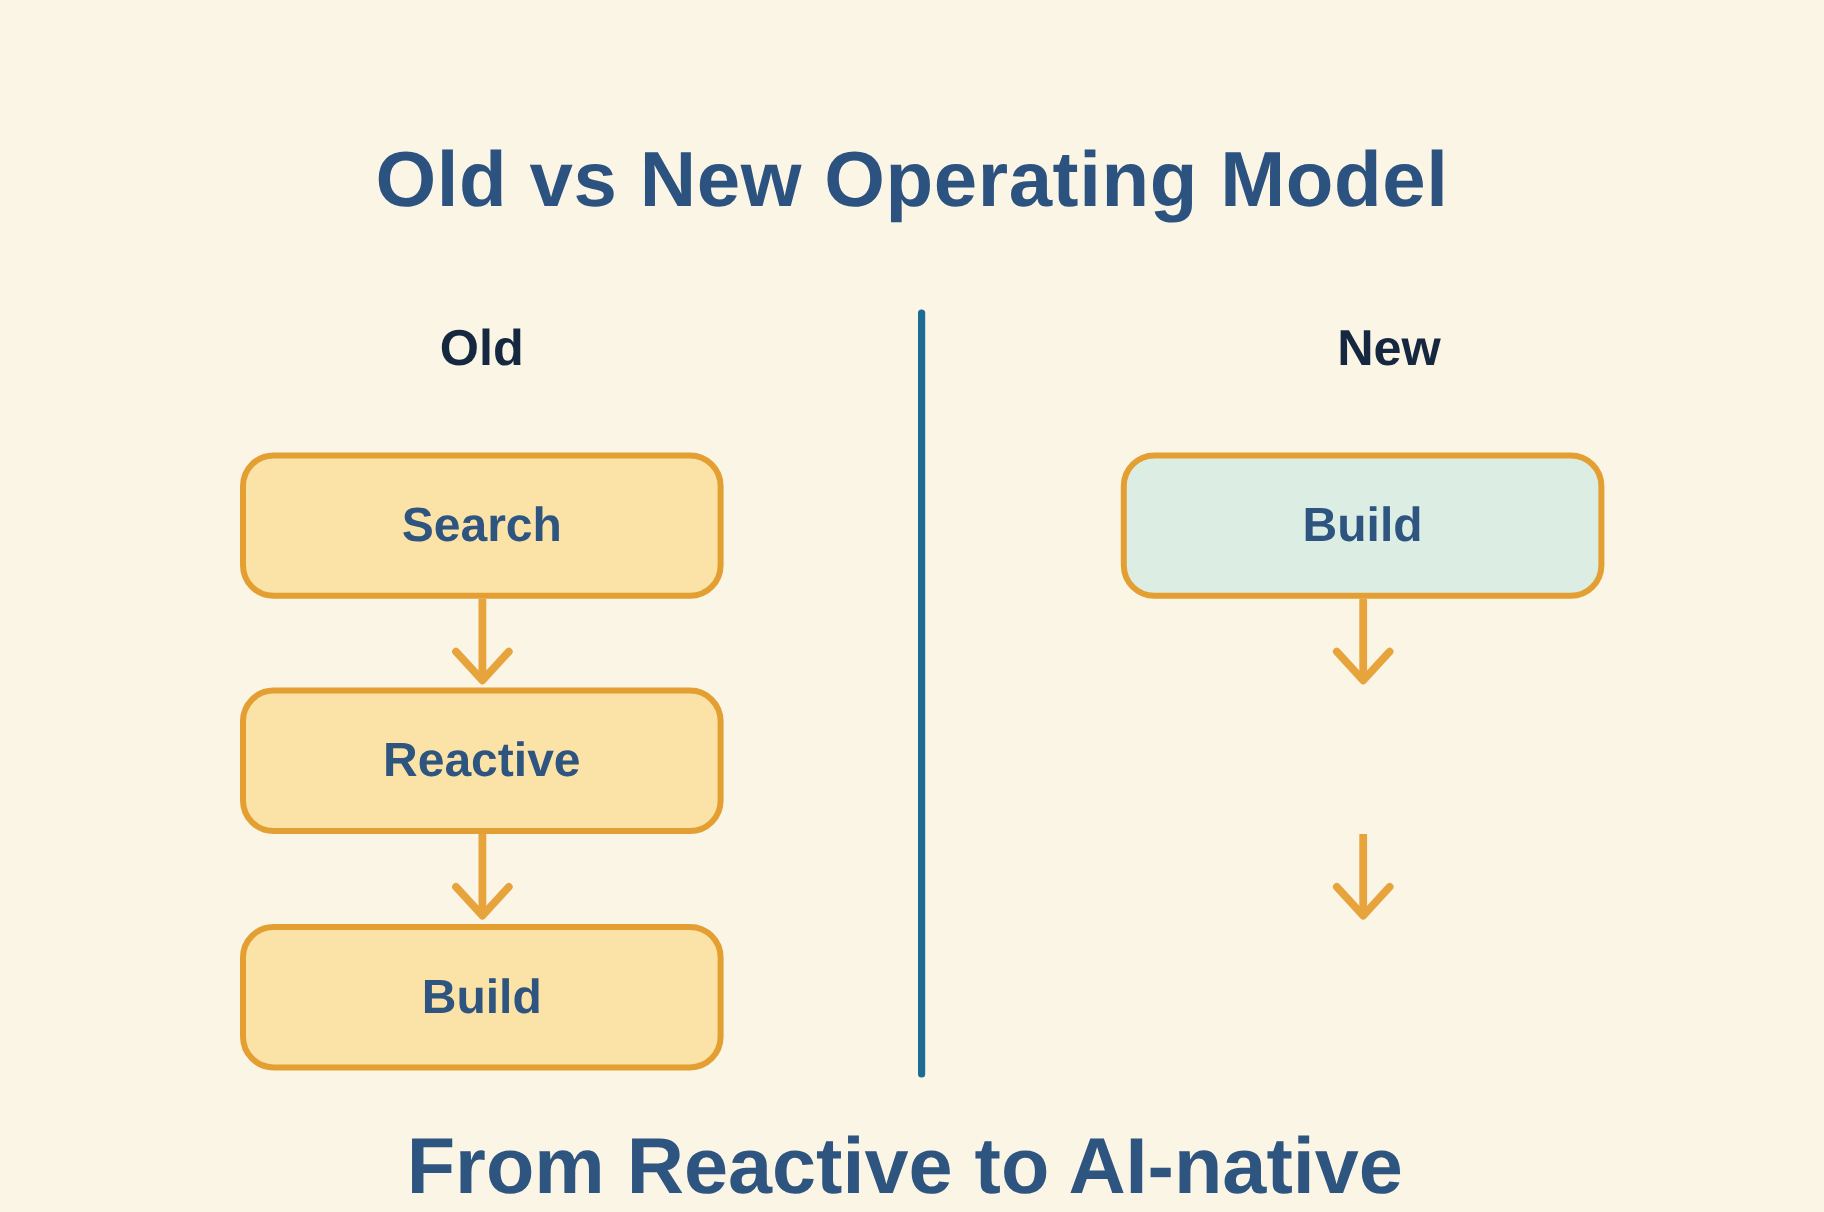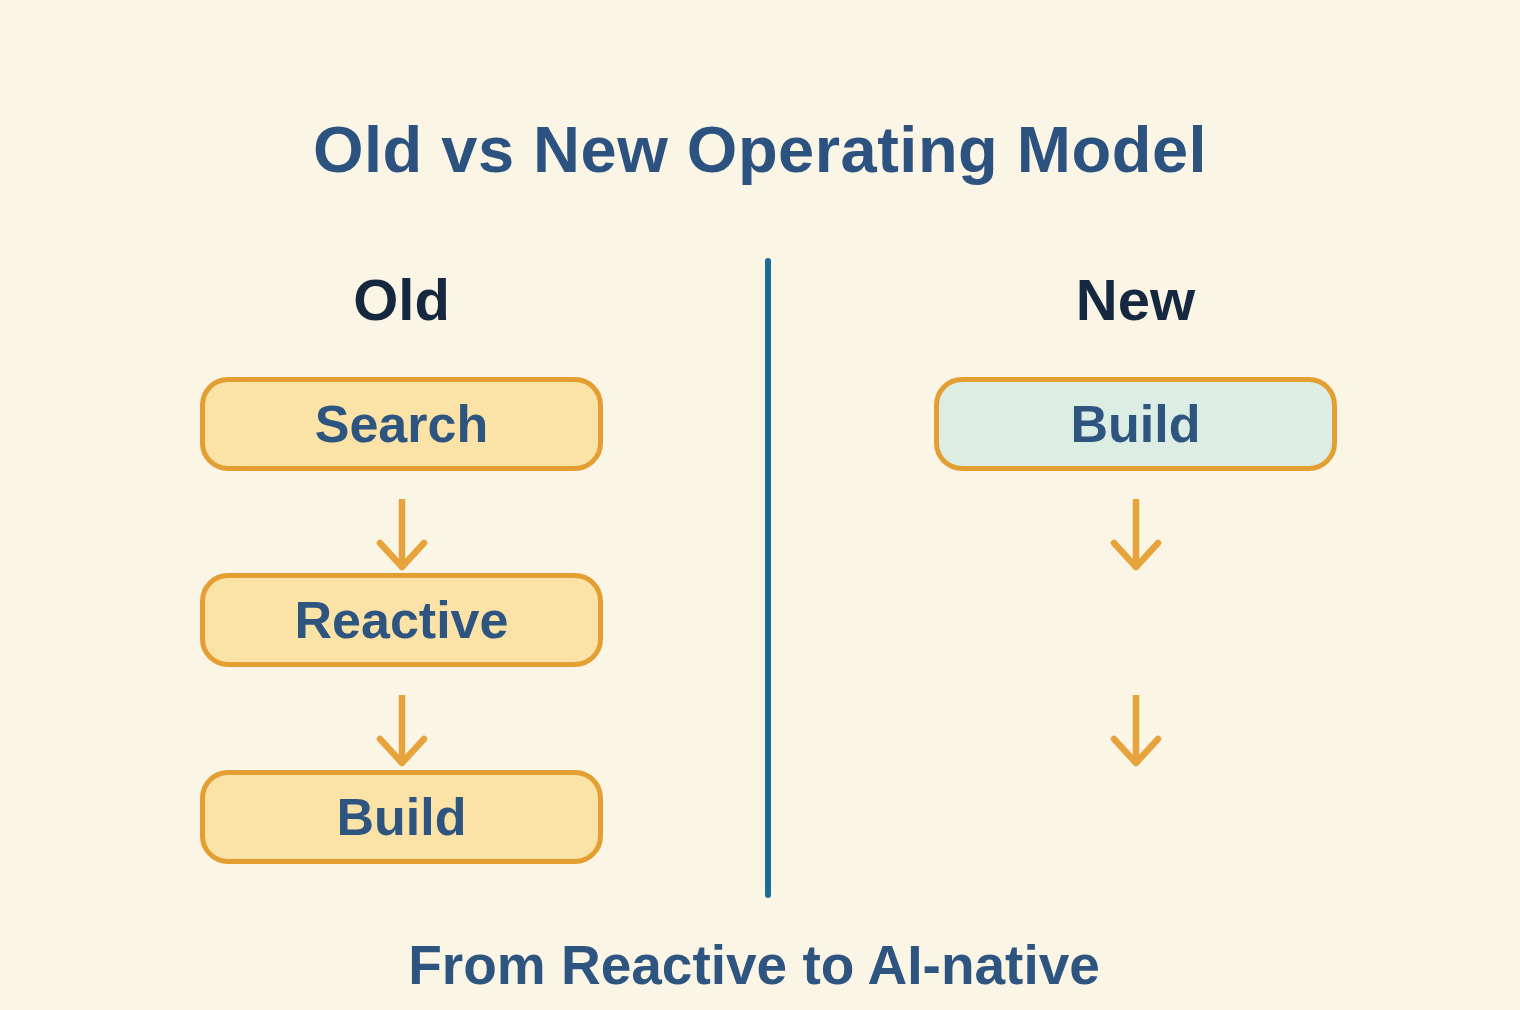--- a/index.html
+++ b/index.html
@@ -34,45 +34,45 @@
     font-size:65px;
     font-weight:bold;
     letter-spacing:0.5px;
     color:var(--title);
   }
   .col-header{
     position:absolute;
     top:226px;
     width:403px;
     text-align:center;
-    font-size:58px;
+    font-size:42px;
     font-weight:bold;
     color:var(--header);
   }
   .col-header.left{ left:200px; }
-  .col-header.right{ left:934px;text-align:center; }
+  .col-header.right{ left:956px;text-align:center; }
   .divider{
     position:absolute;
     left:765px;
     top:218px;
     width:6px;
     height:640px;
     border-radius:3px;
     background:var(--divider);
   }
   .flow-box{
     position:absolute;
     width:403px;
-    height:94px;
+    height:122px;
     border:5px solid var(--box-border);
     border-radius:28px;
     display:flex;
     align-items:center;
     justify-content:center;
-    font-size:52px;
+    font-size:40px;
     font-weight:bold;
     color:var(--box-text);
   }
   .flow-box.old{ background:var(--old-fill); }
   .flow-box.new{ background:var(--new-fill); }
   .col-left{ left:200px; }
   .col-right{ left:934px; }
   .row1{ top:337px; }
   .row2{ top:533px; }
   .row3{ top:730px; }
@@ -84,21 +84,21 @@
   }
   .arrow.col-left{ left:372px; }
   .arrow.col-right{ left:1106px; }
   .gap1{ top:459px; }
   .gap2{ top:655px; }
   .arrow svg{ width:100%; height:100%; display:block; }
   .caption{
     position:absolute;
     left:0; right:12px; top:893px;
     text-align:center;
-    font-size:55px;
+    font-size:66px;
     font-weight:bold;
     color:var(--caption);
   }
 </style>
 </head>
 <body>
 
 <div class="canvas">
 
   <div class="title">Old vs New Operating Model</div>

